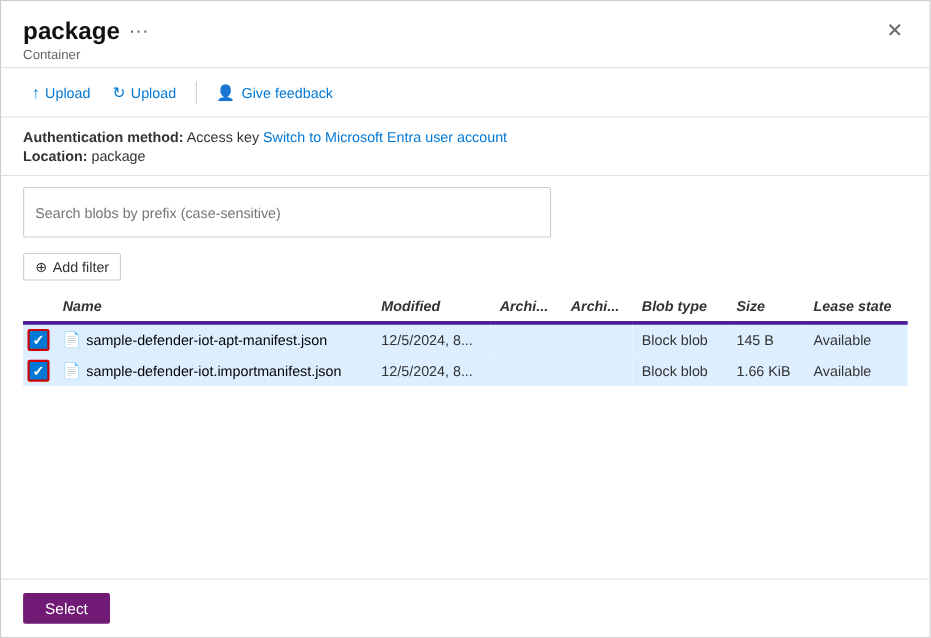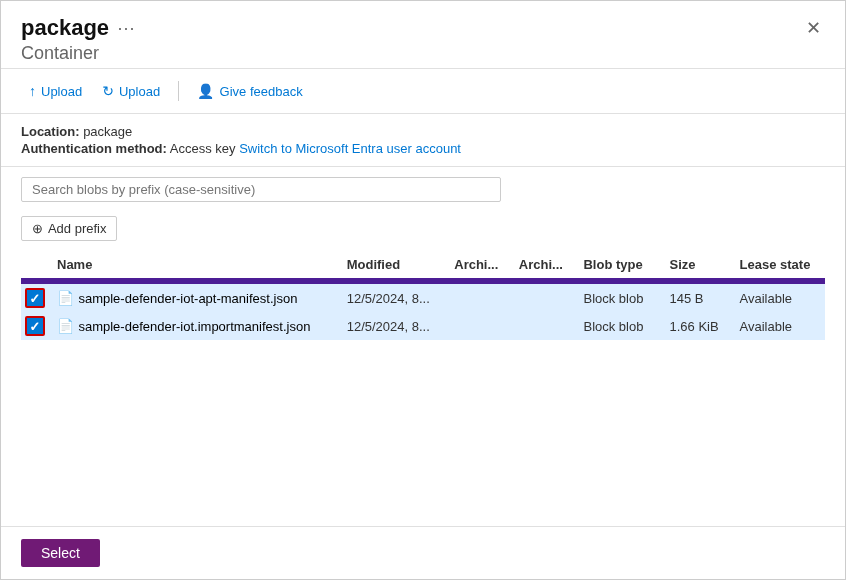--- a/index.html
+++ b/index.html
@@ -31,21 +31,21 @@
       font-size: 22px;
       font-weight: 600;
       color: #111;
     }
     .more-icon {
       color: #666;
       font-size: 18px;
       cursor: pointer;
     }
     .subtitle {
-      font-size: 18px;
+      font-size: 12px;
       color: #666;
       margin-top: 2px;
     }
     .close-btn {
       background: none;
       border: none;
       font-size: 18px;
       cursor: pointer;
       color: #666;
       padding: 4px;
@@ -91,21 +91,21 @@
     .info-link { color: #0078d4; text-decoration: none; cursor: pointer; }
     .search-row {
       display: flex;
       align-items: center;
       padding: 10px 20px;
       gap: 12px;
     }
     .search-input {
       flex: 1;
       max-width: 480px;
-      height: 25px;
+      height: 46px;
       border: 1px solid #ccc;
       padding: 4px 10px;
       font-size: 13px;
       color: #aaa;
       outline: none;
       border-radius: 2px;
     }
     .toggle-row {
       display: flex;
       align-items: center;
@@ -146,21 +146,22 @@
       color: #333;
     }
     .table-container {
       padding: 0 20px;
     }
     table {
       width: 100%;
       border-collapse: collapse;
     }
     thead tr {
-      border-bottom: 6px solid #4c1d95;
+      border-bottom: 3px solid #4c1d95;
+      font-style: italic;
     }
     th {
       text-align: left;
       padding: 6px 8px;
       font-weight: 600;
       font-size: 13px;
       color: #333;
       white-space: nowrap;
     }
     td {
@@ -253,38 +254,38 @@
   </button>
   <div class="toolbar-separator"></div>
   <button class="toolbar-btn">
     <span class="toolbar-icon">👤</span>
     <span>Give feedback</span>
   </button>
 </div>
 
 <div class="info-section">
   <div class="info-line">
-    <span class="info-label">Location:</span>
-    <span> package</span>
-  </div>
-  <div class="info-line">
     <span class="info-label">Authentication method:</span>
     <span> Access key </span>
     <a class="info-link">Switch to Microsoft Entra user account</a>
   </div>
+  <div class="info-line">
+    <span class="info-label">Location:</span>
+    <span> package</span>
+  </div>
 </div>
 
 <div class="search-row">
   <input class="search-input" type="text" placeholder="Search blobs by prefix (case-sensitive)" style="">
 </div>
 
 <div class="filter-row">
   <button class="add-filter-btn">
     <span>⊕</span>
-    <span>Add prefix</span>
+    <span>Add filter</span>
   </button>
 </div>
 
 <div class="table-container">
   <table>
     <thead>
       <tr>
         <th class="checkbox-cell"></th>
         <th class="name-col">Name</th>
         <th class="modified-col">Modified</th>

